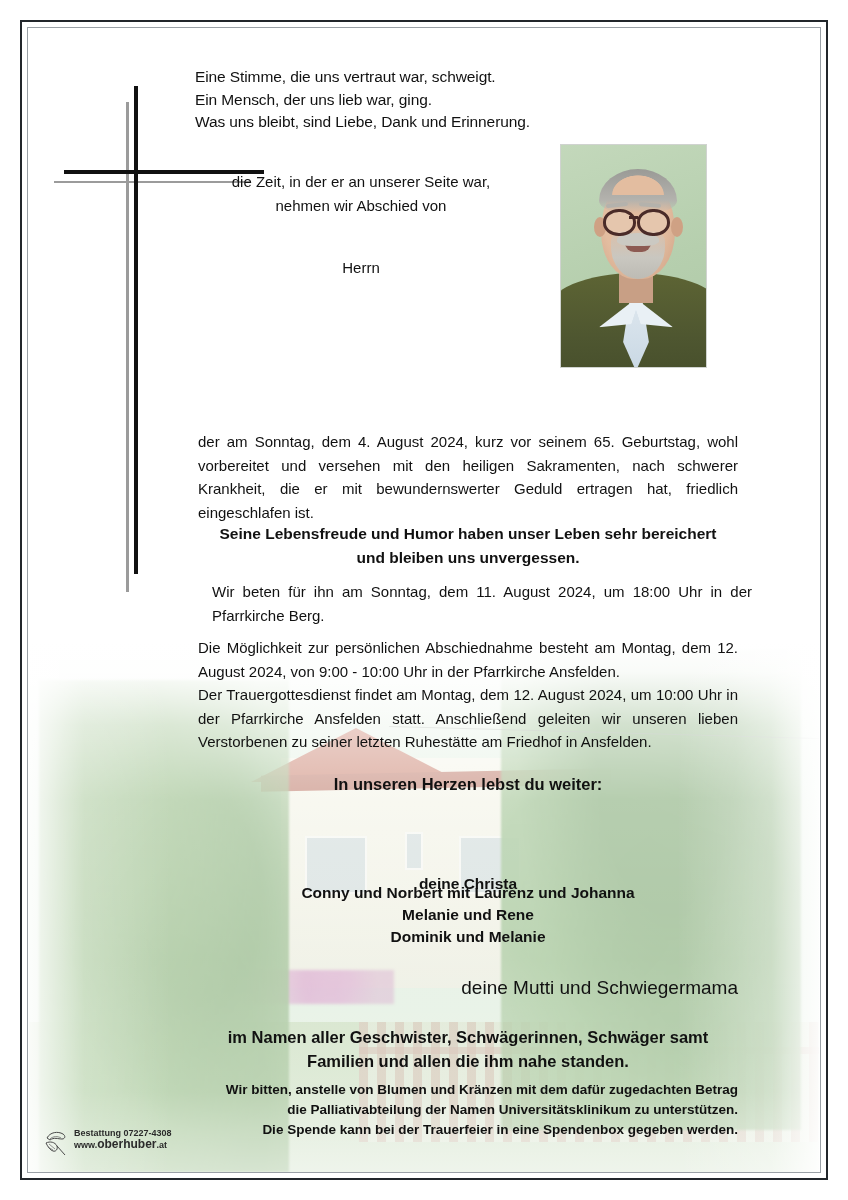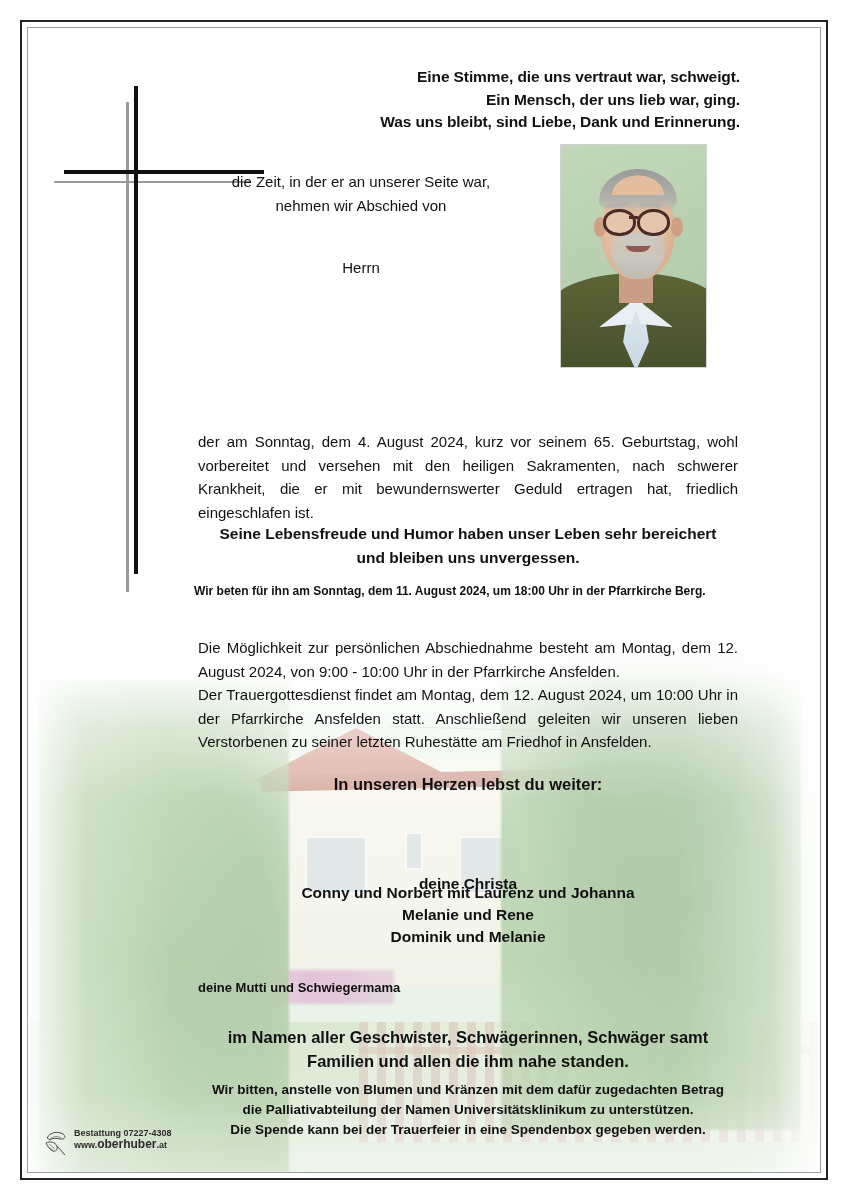--- a/index.html
+++ b/index.html
@@ -189,22 +189,22 @@
     background:rgba(232,214,198,.35);
   }
   .portrait .glassL{left:42px;} .portrait .glassR{left:76px;}
   .portrait .bridge{position:absolute;left:68px;top:71px;width:9px;height:3px;background:#4a2b28;}
   .portrait .browL{position:absolute;left:45px;top:58px;width:22px;height:4px;background:#b4b2ac;border-radius:3px;transform:rotate(-6deg);}
   .portrait .browR{position:absolute;left:78px;top:58px;width:22px;height:4px;background:#b4b2ac;border-radius:3px;transform:rotate(5deg);}
 
   
   .txt{position:absolute;color:#111;}
   .verse{
-    left:195px;top:66px;width:545px;text-align:right;
-    font-size:15.5px;line-height:22.5px;font-weight:700;letter-spacing:-.1px;
+    left:195px;top:66px;width:545px;text-align:left;
+    font-size:15.5px;line-height:22.5px;font-weight:400;letter-spacing:-.1px;
   }
   .intro{
     left:196px;top:170px;width:330px;text-align:center;
     font-size:15px;line-height:24px;font-weight:400;
   }
   .herrn{
     left:196px;top:257px;width:330px;text-align:center;
     font-size:15px;line-height:22px;font-weight:400;
   }
   .name{
@@ -213,49 +213,49 @@
   }
   .para{
     left:198px;top:430px;width:540px;text-align:justify;
     font-size:15px;line-height:23.5px;font-weight:400;
   }
   .bold-center{
     left:198px;top:522px;width:540px;text-align:center;
     font-size:15.5px;line-height:23.5px;font-weight:700;
   }
   .para2{
-    left:194px;top:580px;width:540px;text-align:justify;
-    font-size:12px;line-height:23.5px;font-weight:700;
+    left:212px;top:580px;width:540px;text-align:justify;
+    font-size:15px;line-height:23.5px;font-weight:400;
   }
   .para3{
     left:198px;top:636px;width:540px;text-align:justify;
     font-size:15px;line-height:23.5px;font-weight:400;
   }
   .hearts{
     left:198px;top:772px;width:540px;text-align:center;
     font-size:16.5px;line-height:24px;font-weight:600;
   }
   .christa{
     left:198px;top:826px;width:540px;text-align:center;
     font-size:15.5px;line-height:24px;font-weight:600;margin-top:46px;
   }
   .kids{
     left:198px;top:882px;width:540px;text-align:center;
     font-size:15.5px;line-height:22px;font-weight:600;
   }
   .mutti{
-    left:198px;top:976px;width:540px;text-align:left;
-    font-size:13px;line-height:24px;font-weight:700;
+    left:198px;top:976px;width:540px;text-align:right;
+    font-size:19px;line-height:24px;font-weight:400;
   }
   .siblings{
     left:198px;top:1025px;width:540px;text-align:center;
     font-size:16.5px;line-height:24px;font-weight:700;
   }
   .donation{
-    left:198px;top:1080px;width:540px;text-align:center;
+    left:198px;top:1080px;width:540px;text-align:right;
     font-size:13.5px;line-height:20px;font-weight:600;
   }
   .donation b{font-weight:800;}
 
   
   .logo{position:absolute;left:44px;top:1127px;width:160px;height:34px;}
   .logo .mark{position:absolute;left:0;top:2px;width:26px;height:28px;}
   .logo .l1{
     position:absolute;left:30px;top:0;font-size:9px;line-height:12px;
     font-weight:600;color:#2b2b2b;white-space:nowrap;

